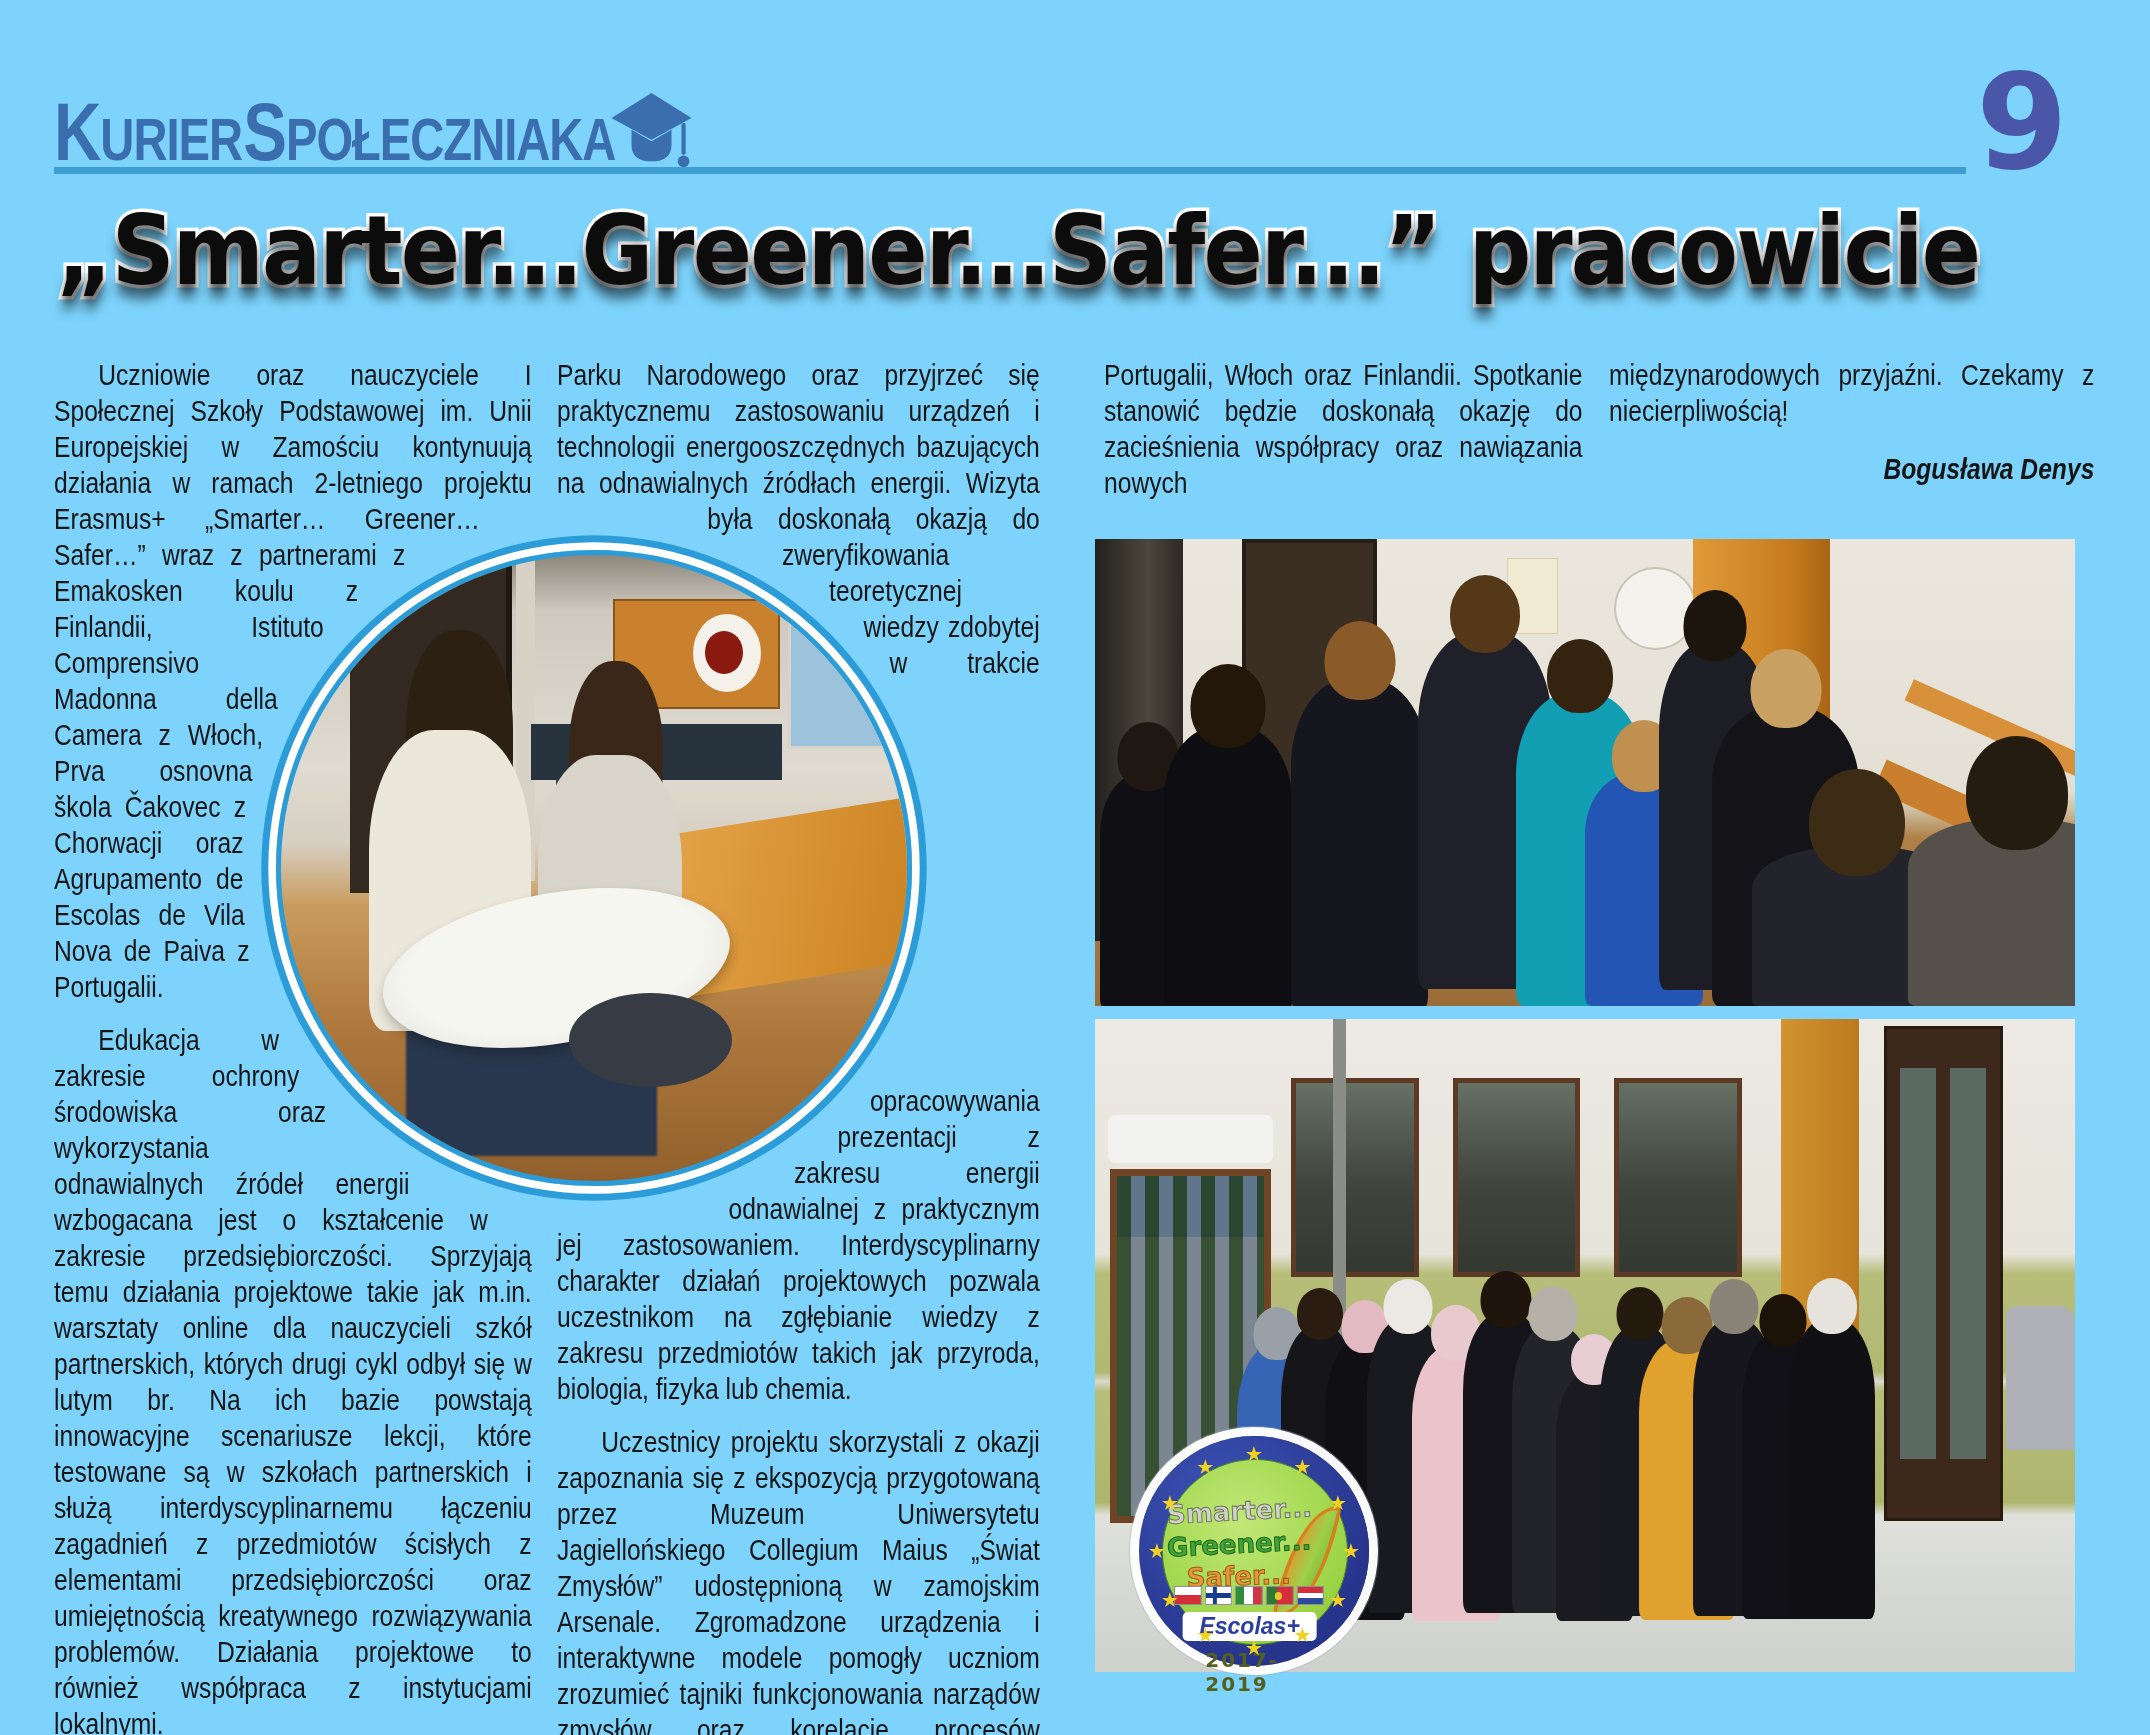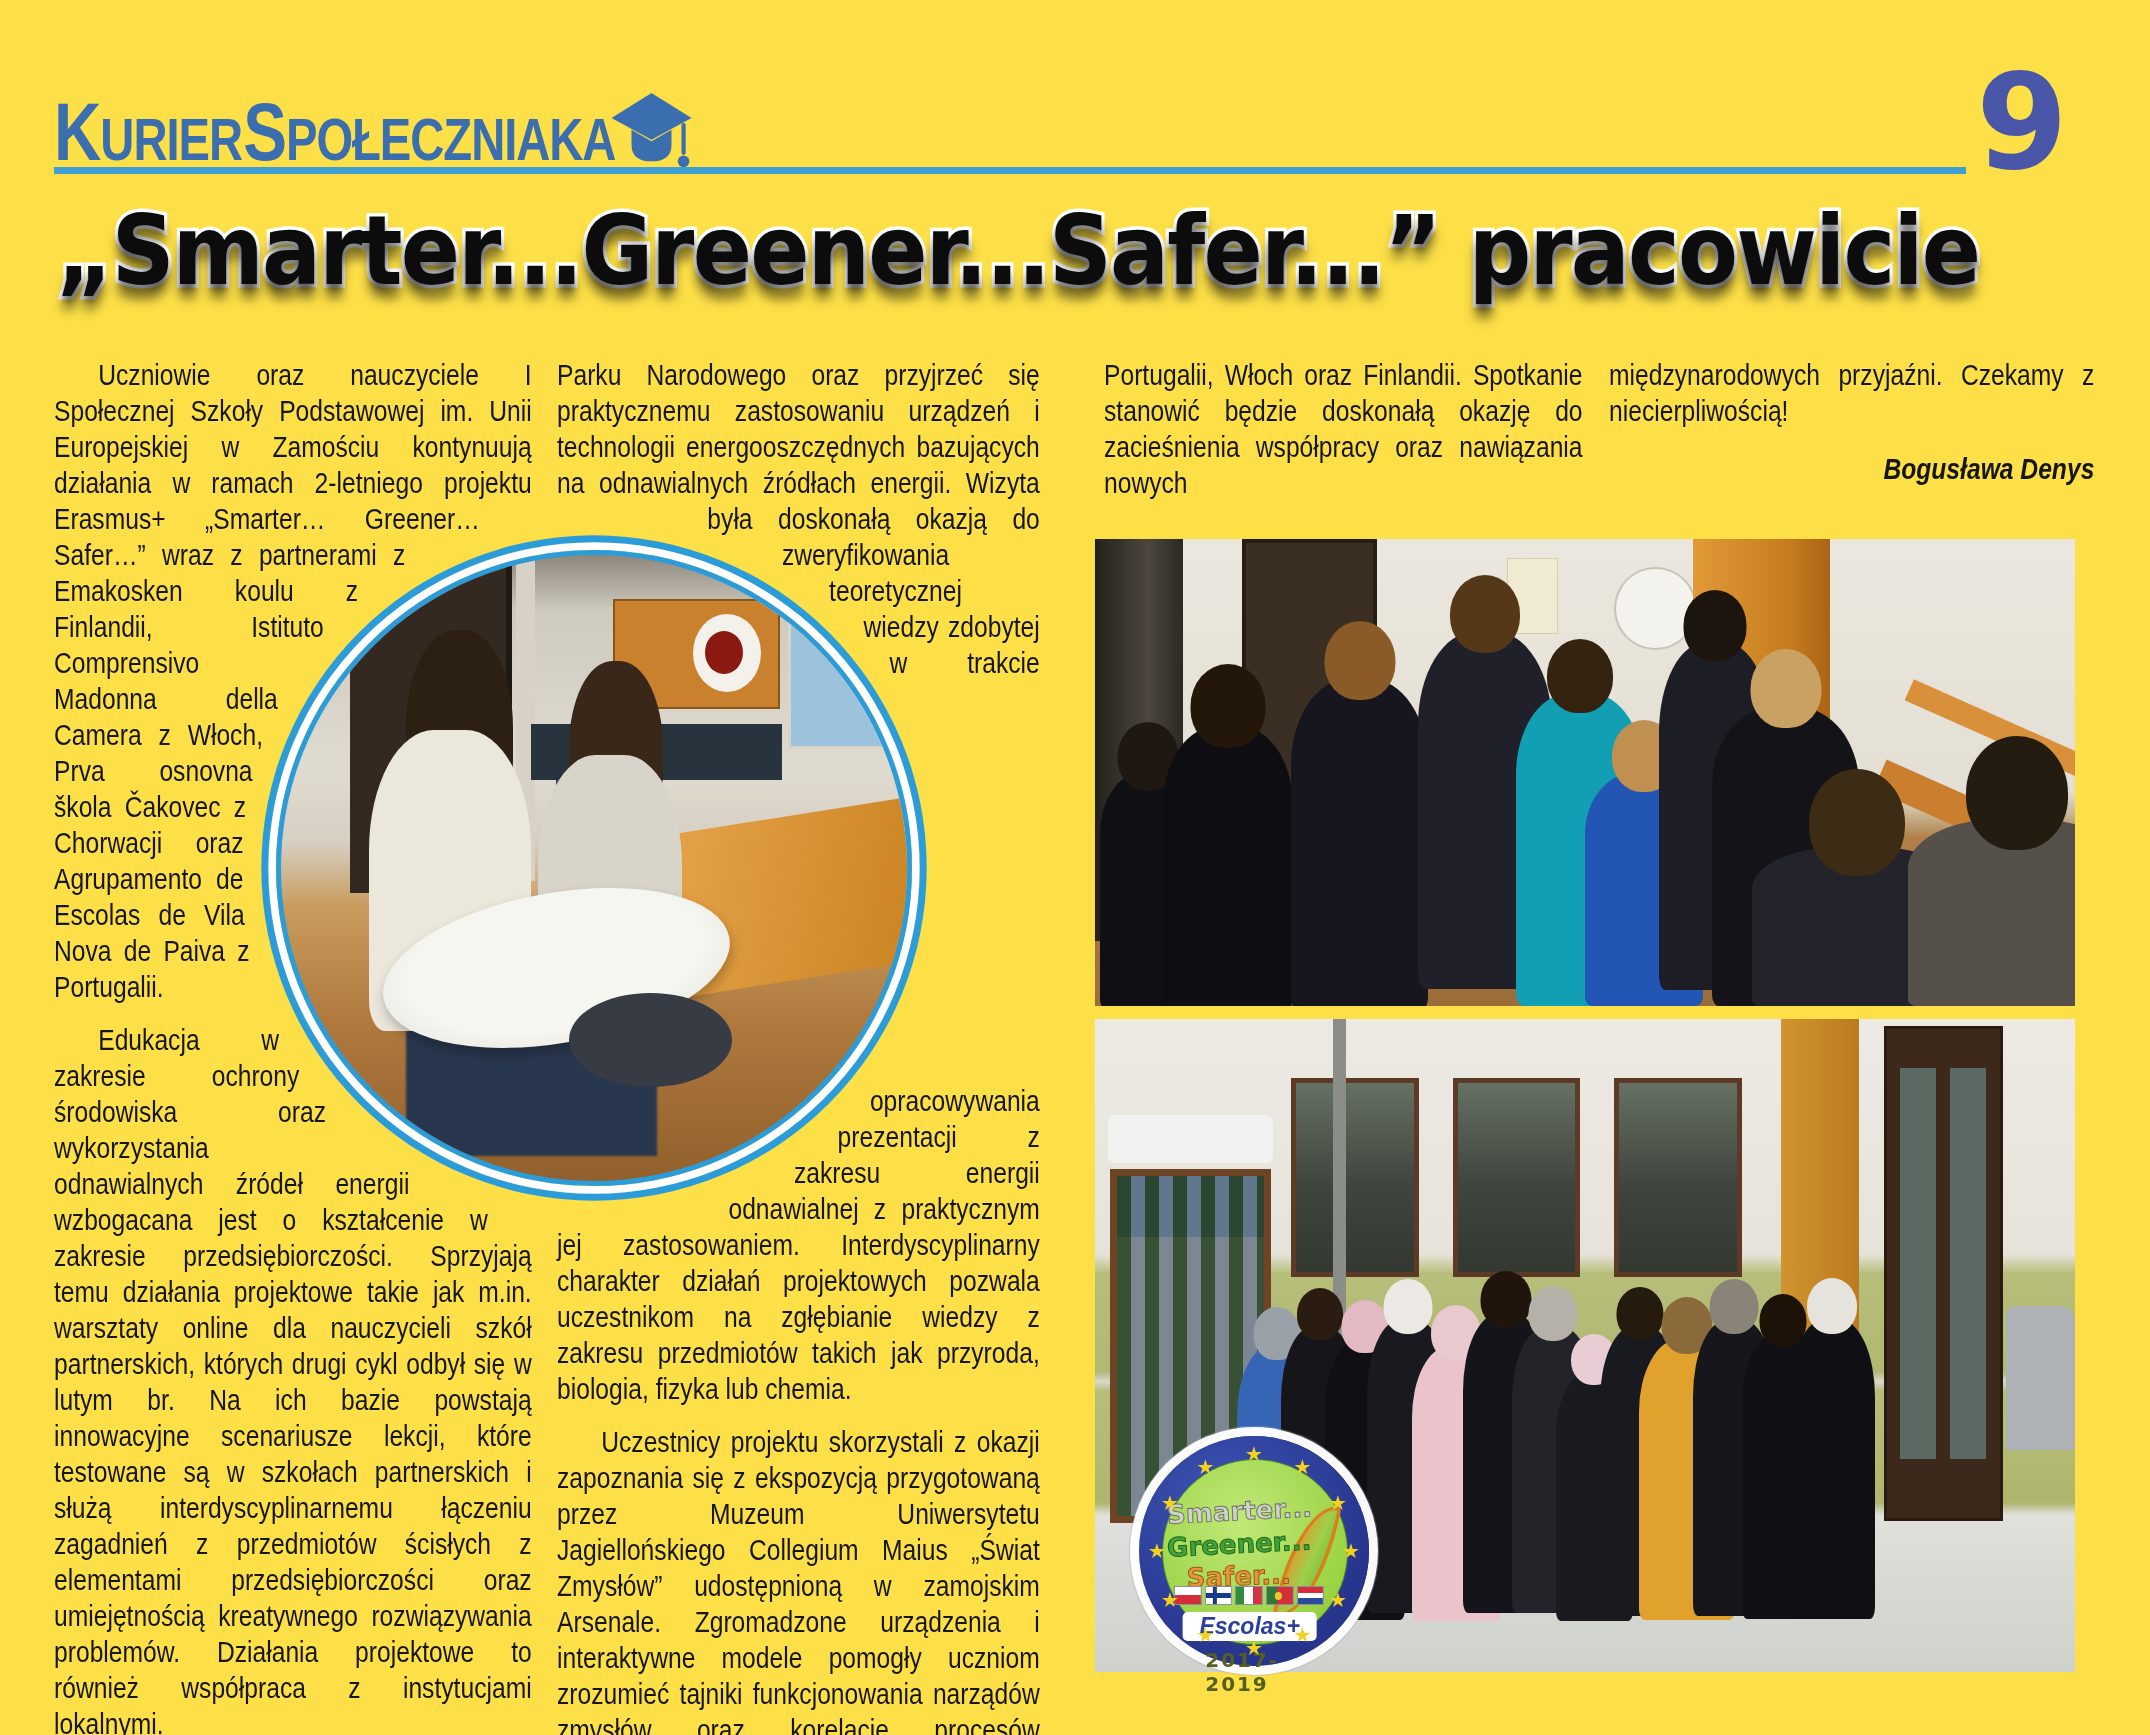--- a/index.html
+++ b/index.html
@@ -1,16 +1,16 @@
 <!DOCTYPE html>
 <html lang="pl" style="font-size:10.2px"><head>
 <meta charset="utf-8">
 <style>
   html,body{margin:0;padding:0;background:#888;}
-  #page{position:relative;width:2151px;height:1736px;background:#fde047;overflow:hidden;
+  #page{position:relative;width:2151px;height:1736px;background:#7dd3fc;overflow:hidden;
         font-family:"Liberation Sans",sans-serif;}
 
   
   .masthead{position:absolute;left:54px;top:91px;white-space:nowrap;line-height:1;
             color:#3b6eae;font-weight:bold;transform:scaleX(0.8);transform-origin:0 0;letter-spacing:-1.3px;}
   .masthead .cap{font-size:82px;}
   .masthead .rest{font-size:59px;}
   .grad-icon{position:absolute;left:608px;top:93px;width:87px;height:80px;}
   .rule{position:absolute;left:54px;top:167px;width:1912px;height:7px;background:#3f9fd2;}
   .pagenum{position:absolute;left:1976px;top:56px;font-size:132px;font-weight:bold;line-height:1;

